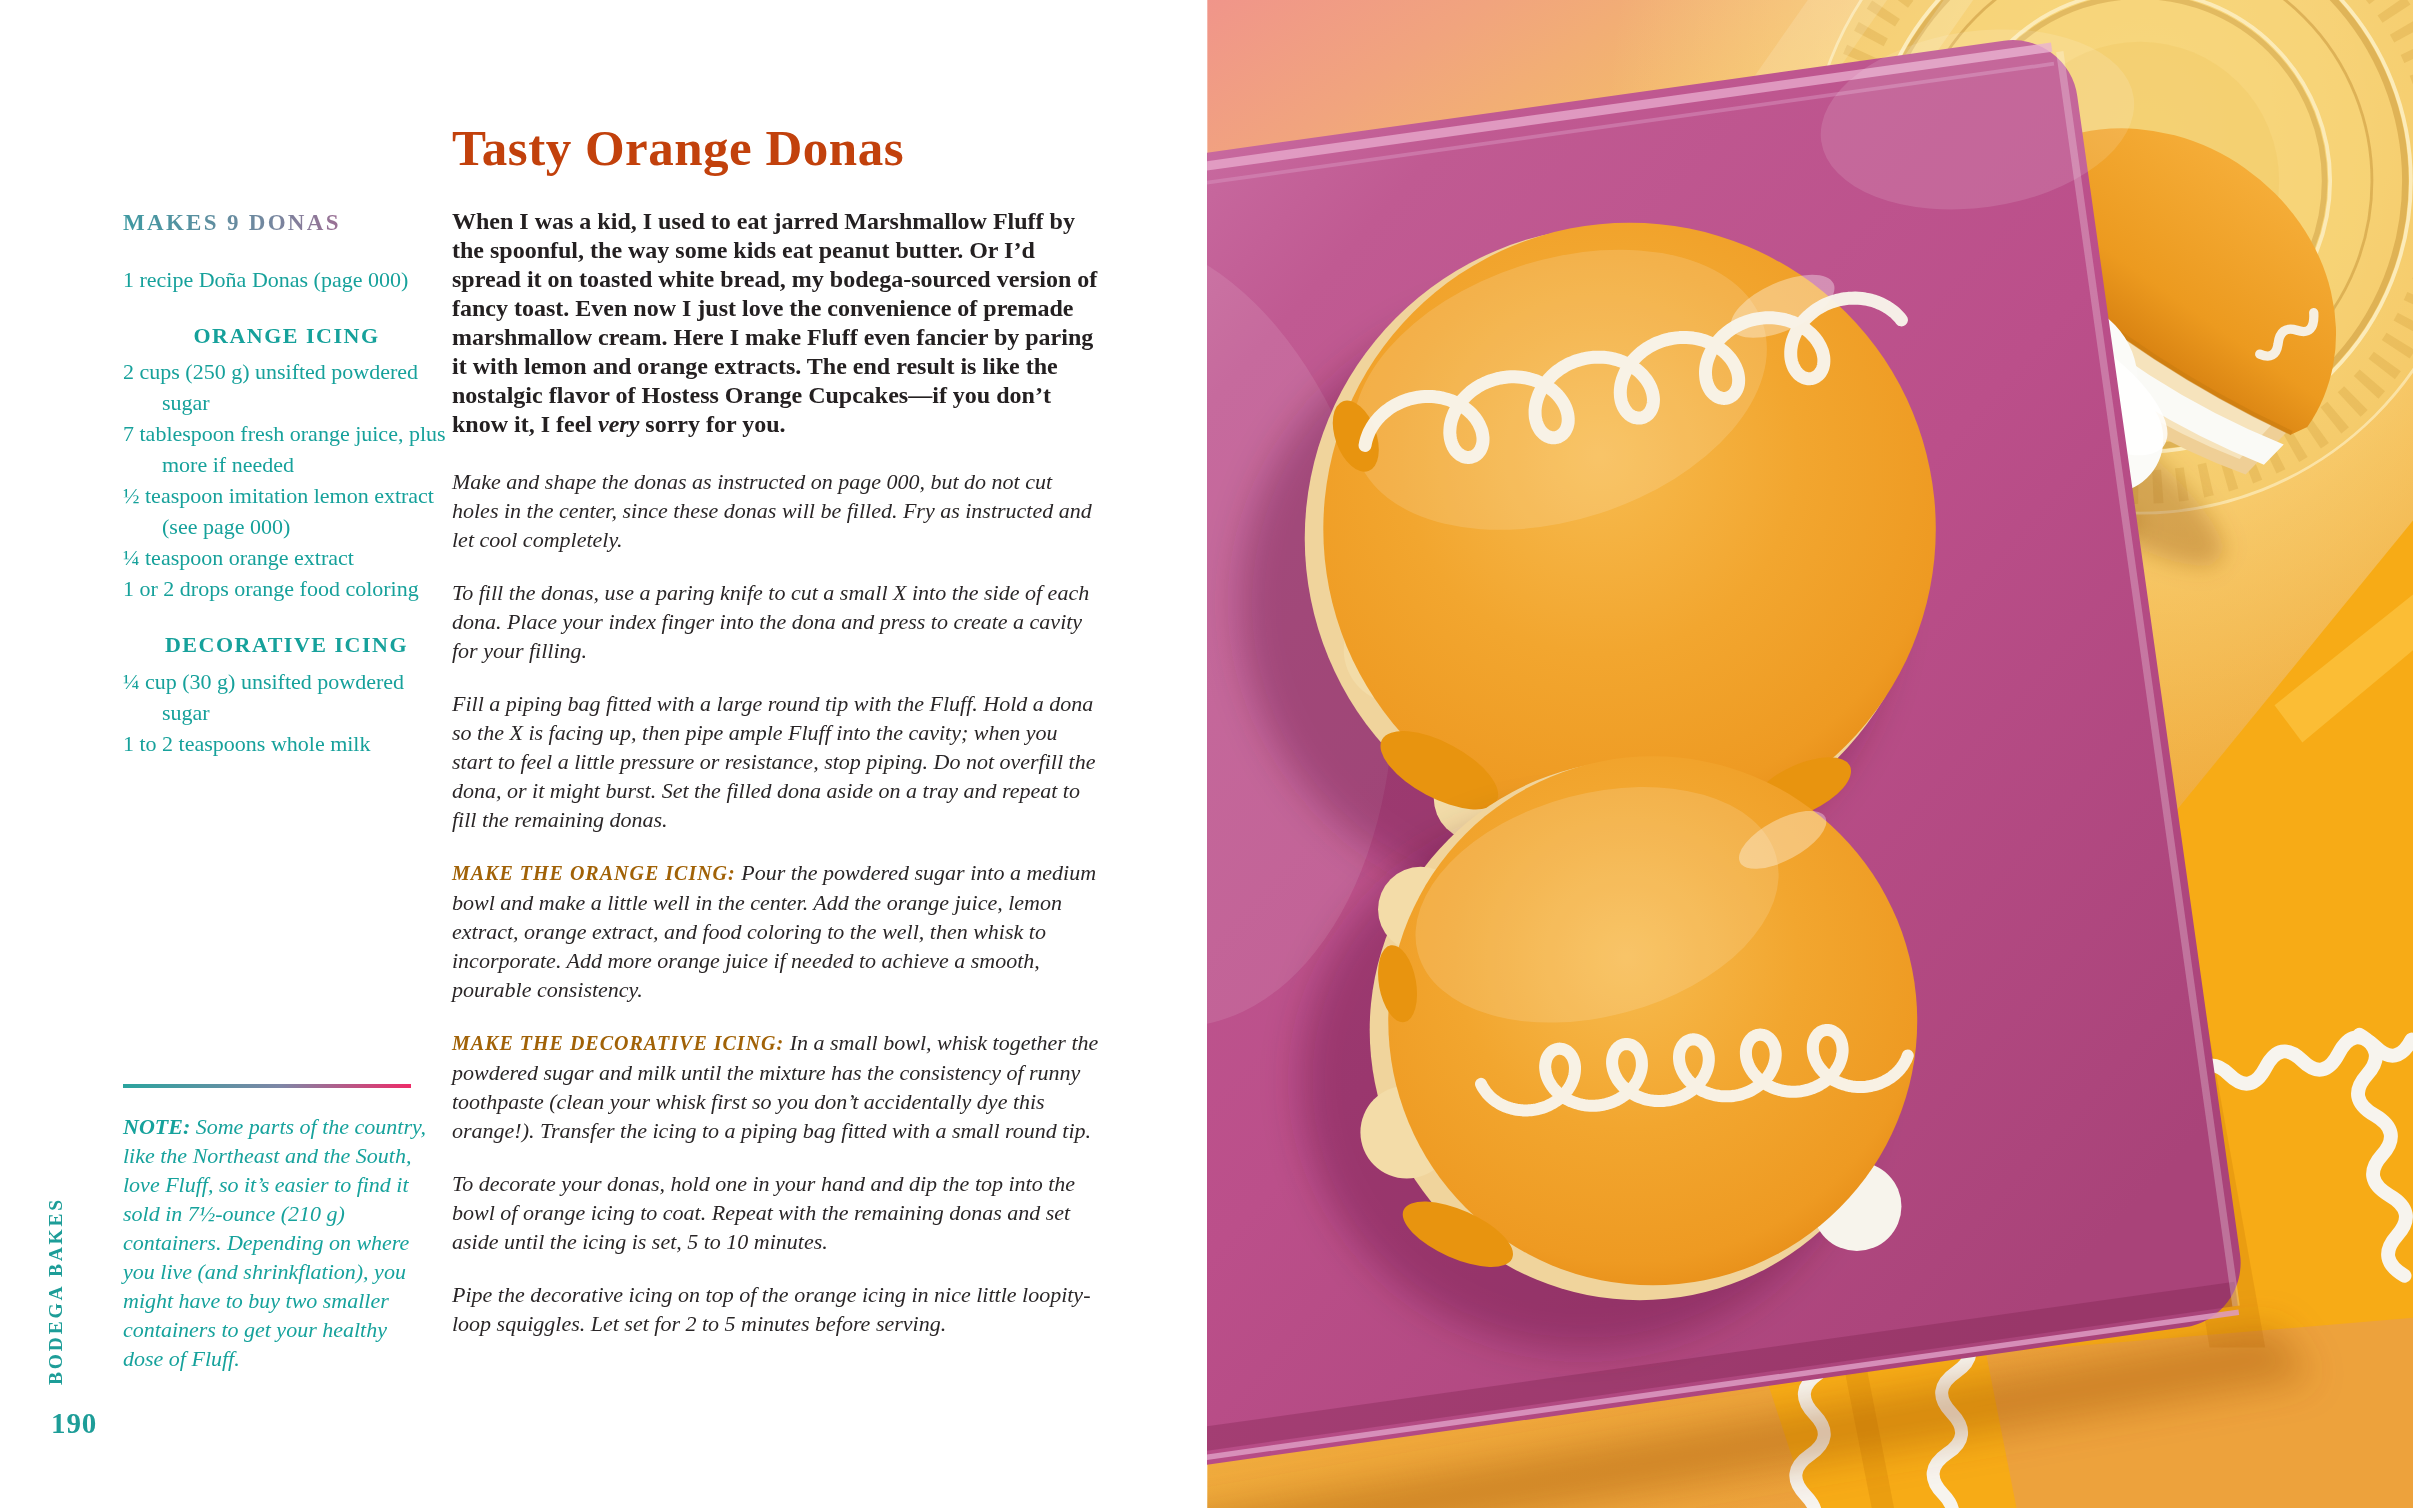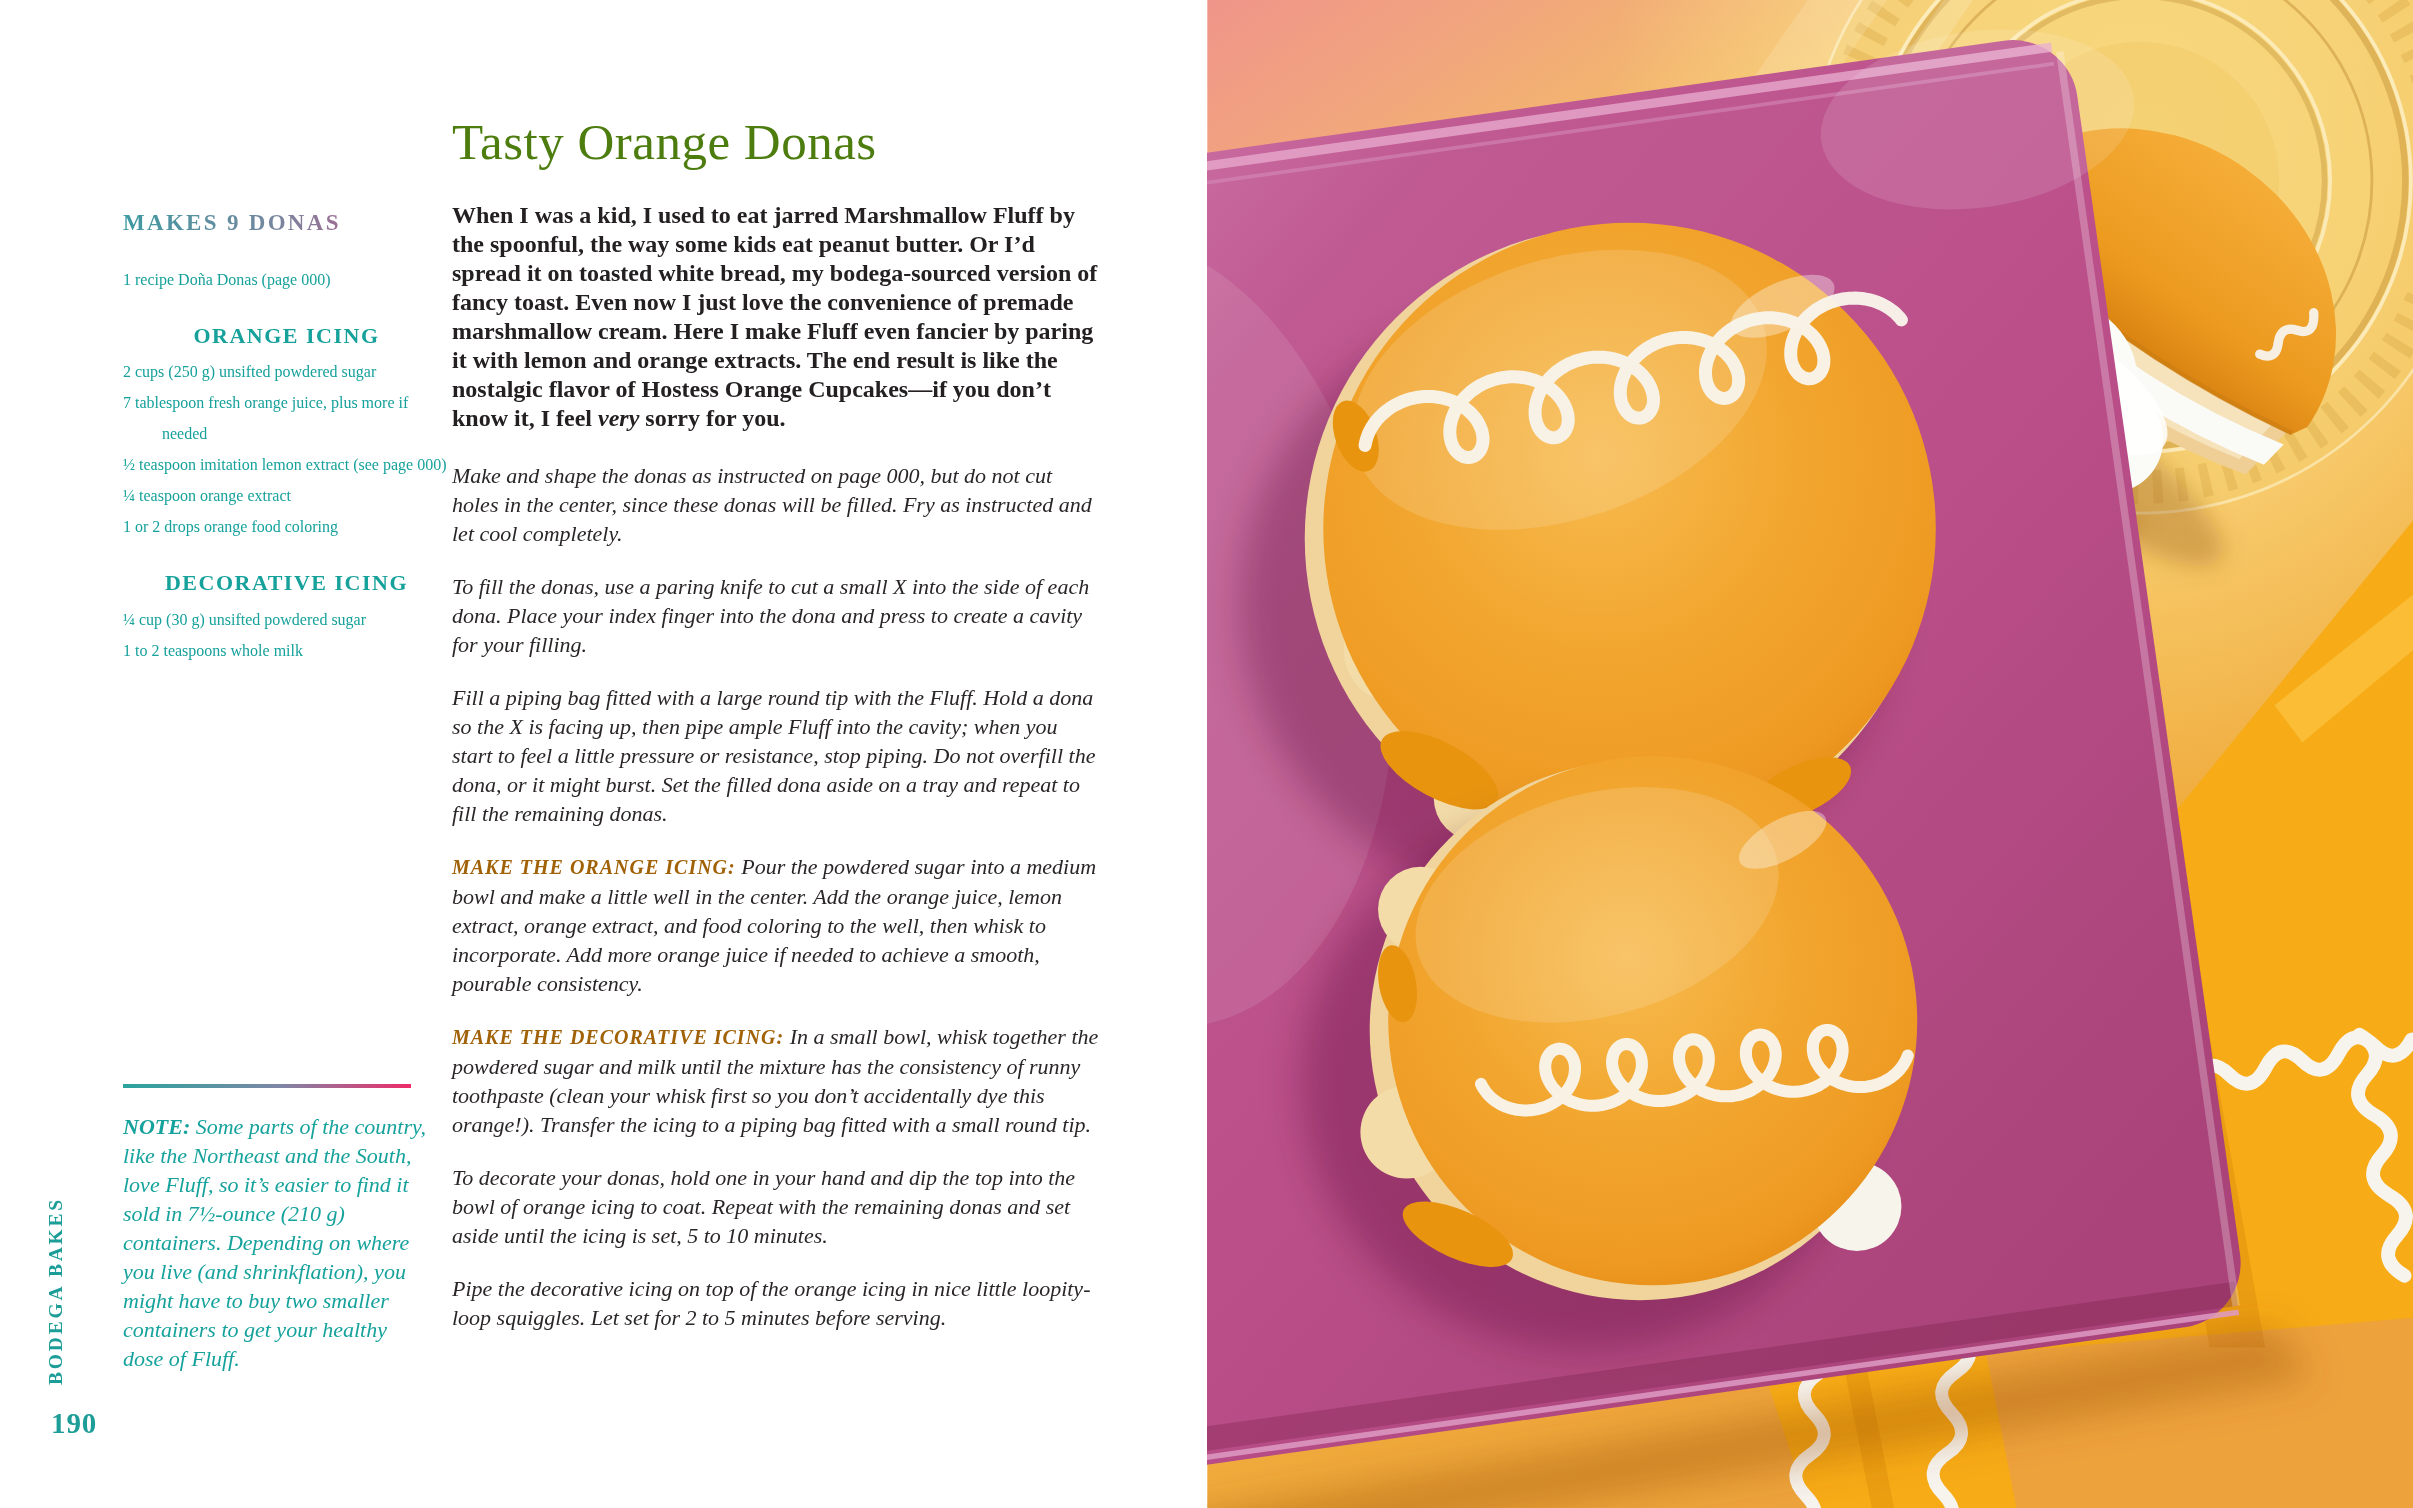--- a/index.html
+++ b/index.html
@@ -20,21 +20,21 @@
     -webkit-background-clip:text;background-clip:text;color:transparent;
     margin-bottom:28px;
   }
   .ing-group{margin-top:28px;}
   .ing-group:first-of-type{margin-top:0;}
   .ing-heading{
     color:#16a19b;font-weight:700;font-size:22px;letter-spacing:1.5px;margin-bottom:7.4px;text-align:center;
   }
   .ing-heading:empty{display:none;}
   .ing-item{
-    color:#16a19b;font-size:16px;line-height:31px;
+    color:#16a19b;font-size:22px;line-height:31px;
     padding-left:39px;text-indent:-39px;
   }
 
   .note-block{position:absolute;left:123px;top:1084px;width:308px;}
   .note-rule{height:3.7px;width:288px;border:0;margin:0 0 24px 0;
     background:linear-gradient(90deg,#2aa49e 0%,#7f86a6 55%,#ee2b68 100%);}
   .note-text{color:#16a29c;font-size:22px;line-height:29px;font-style:italic;}
   .note-label{font-weight:700;}
 
   .spine-text{
@@ -42,22 +42,22 @@
     writing-mode:vertical-rl;transform:rotate(180deg);
     color:#1d9d98;font-weight:700;font-size:19.5px;letter-spacing:2.8px;
   }
   .page-number{
     position:absolute;left:51px;top:1407px;
     color:#1d9d98;font-weight:700;font-size:29px;letter-spacing:0.9px;
   }
 
   .article{position:absolute;left:452px;top:111px;width:650px;}
   .article h1{
-    margin:2px 0 30px 0;font-size:51px;font-weight:400;letter-spacing:0.5px;
-    color:#4d7c0f;
+    margin:8px 0 30px 0;font-size:51px;font-weight:700;letter-spacing:0.5px;
+    color:#c2410c;
   }
   .intro{font-size:24px;line-height:29px;color:#242021;font-weight:600;margin:0 0 28px 0;}
   .intro em{font-style:italic;}
   .article p.step{font-size:22px;line-height:29px;color:#2a2627;margin:0 0 24px 0;font-style:italic;}
   .runin{color:#a16207;font-weight:700;font-size:20px;letter-spacing:1px;}
 
   
   .right-page{position:absolute;left:1207px;top:0;width:1207px;height:1508px;overflow:hidden;}
   .right-page svg{display:block;}
 </style>

